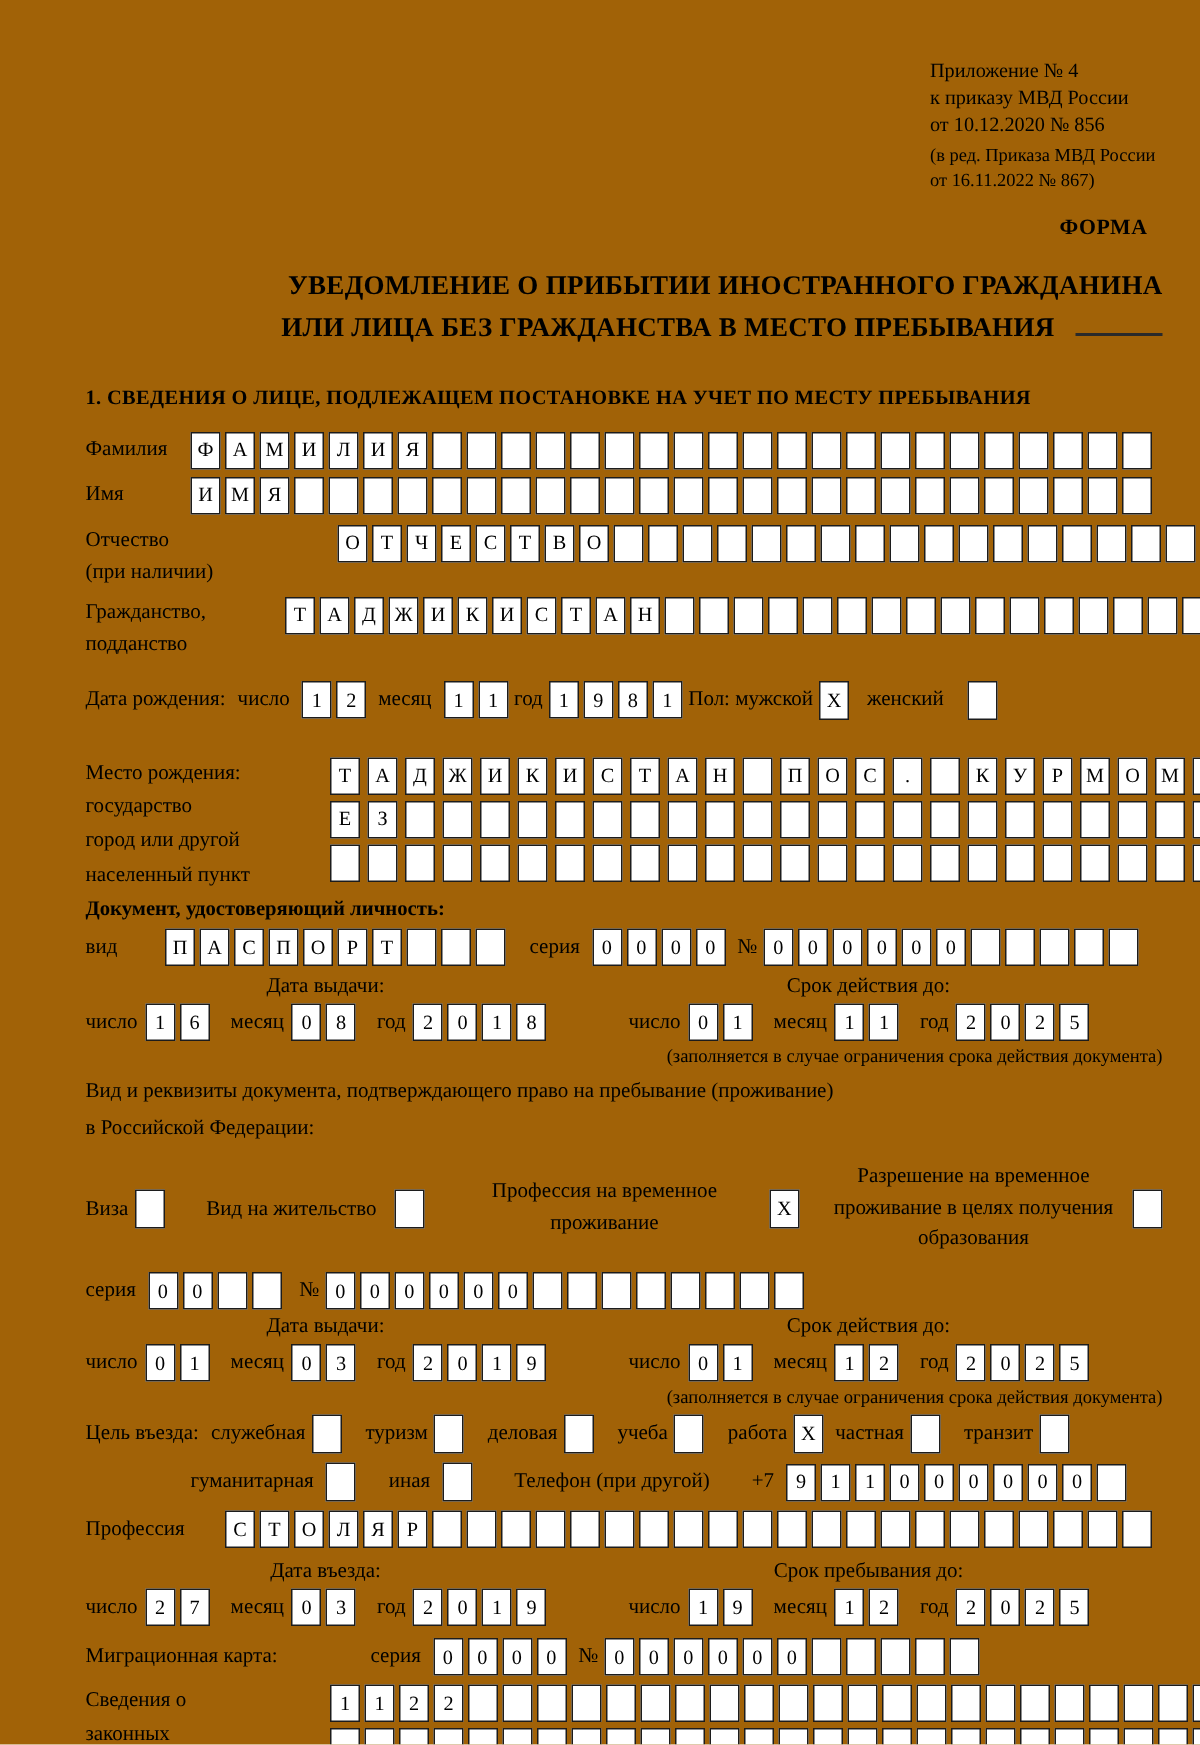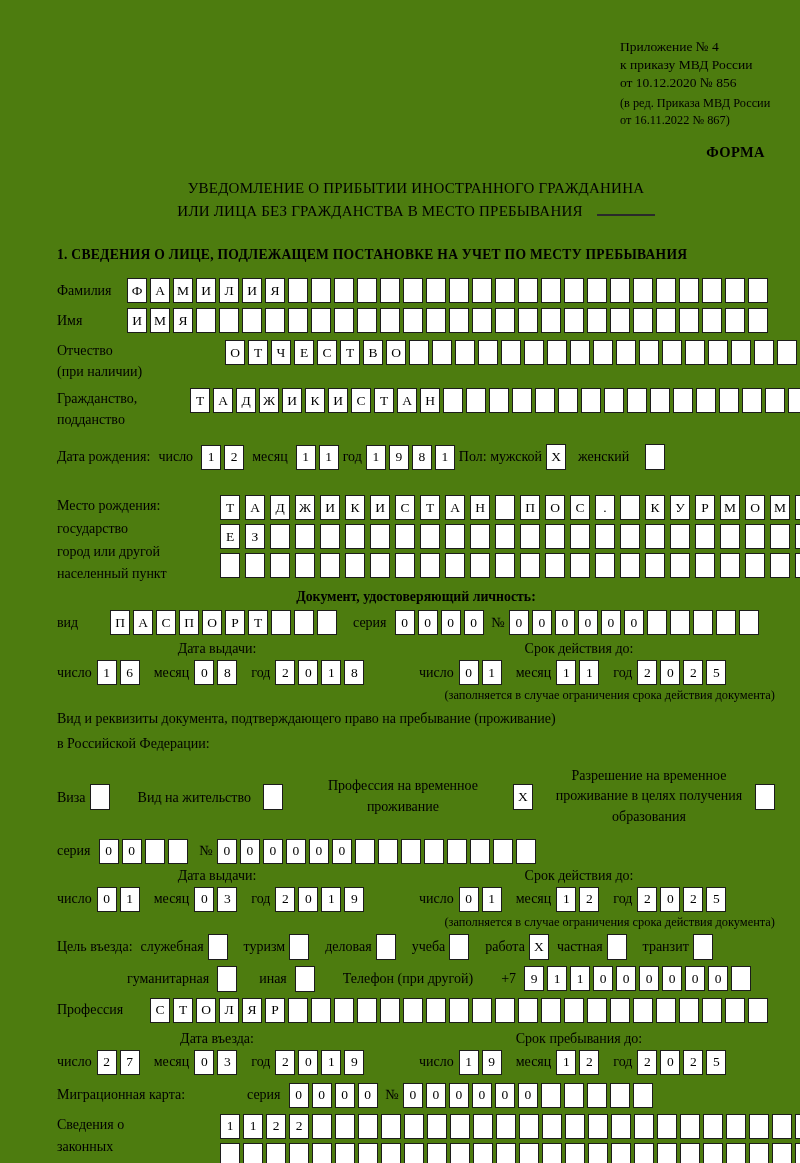--- a/index.html
+++ b/index.html
@@ -1,27 +1,27 @@
 <!DOCTYPE html>
 <html><head>
 <meta charset="utf-8">
 <style>
   html,body{margin:0;padding:0;background:#fff;}
   .page{
     width:800px;height:1163px;box-sizing:border-box;position:relative;
-    padding:38px 25px 10px 57px;background:#4d7c0f;color:#000;
+    padding:38px 25px 10px 57px;background:#a16207;color:#000;
     font-family:"Liberation Serif","DejaVu Serif",serif;font-size:14px;overflow:hidden;
   }
   
   .appendix{margin-left:563px;line-height:1.32;font-size:13.5px;}
   .appendix .rev{font-size:12.3px;}
   .appendix .rev-first{margin-top:4px;}
   .forma{text-align:right;padding-right:10px;font-weight:bold;font-size:14.5px;margin-top:16px;letter-spacing:.4px;}
   
-  .title{text-align:center;font-weight:normal;font-size:15px;line-height:1.55;margin-top:16px;letter-spacing:.2px;}
+  .title{text-align:right;font-weight:bold;font-size:18px;line-height:1.55;margin-top:16px;letter-spacing:.2px;}
   .uline{display:inline-block;width:58px;border-bottom:2.2px solid #2a2a2a;height:.85em;margin-left:14px;}
   .sec-heading{font-weight:bold;font-size:13.6px;margin-top:24px;margin-bottom:15px;letter-spacing:.25px;}
   
   .row{display:flex;align-items:center;margin-bottom:5px;}
   .row.top{align-items:flex-start;gap:40px;}
   .lbl{flex:none;}
   .lbl-col{flex:none;line-height:1.5;}
   .cells{display:flex;gap:3px;flex:none;}
   .cell{
     box-sizing:border-box;flex:none;width:20px;height:25px;border:1.6px solid #1c1c1c;
@@ -37,21 +37,21 @@
   .dhead{width:320px;text-align:center;margin-bottom:3px;}
   .drow{display:flex;align-items:center;gap:5px;}
   .drow .ml{margin-left:9px;}
   .note-r{text-align:right;font-size:12.4px;margin-top:3px;margin-bottom:4px;}
   
   .opt-row{display:flex;align-items:center;margin-top:10px;}
   .opt-center{text-align:center;line-height:1.45;}
   .visit-row{display:flex;align-items:center;margin-bottom:6px;flex-wrap:nowrap;}
   .gap4{margin-right:4px;} .gap8{margin-right:8px;} .gap12{margin-right:12px;}
   .gap16{margin-right:16px;} .gap22{margin-right:22px;} .gap28{margin-right:28px;}
-  .doc-heading{text-align:center;font-weight:bold;font-size:13.8px;margin:3px 0 5px 0;}
+  .doc-heading{font-weight:bold;font-size:13.8px;margin:3px 0 5px 0;}
   .intro{line-height:1.75;}
 </style>
 </head>
 <body>
 
 <div class="page">
 
   <div class="appendix">
     <div>Приложение № 4</div>
     <div>к приказу МВД России</div>

